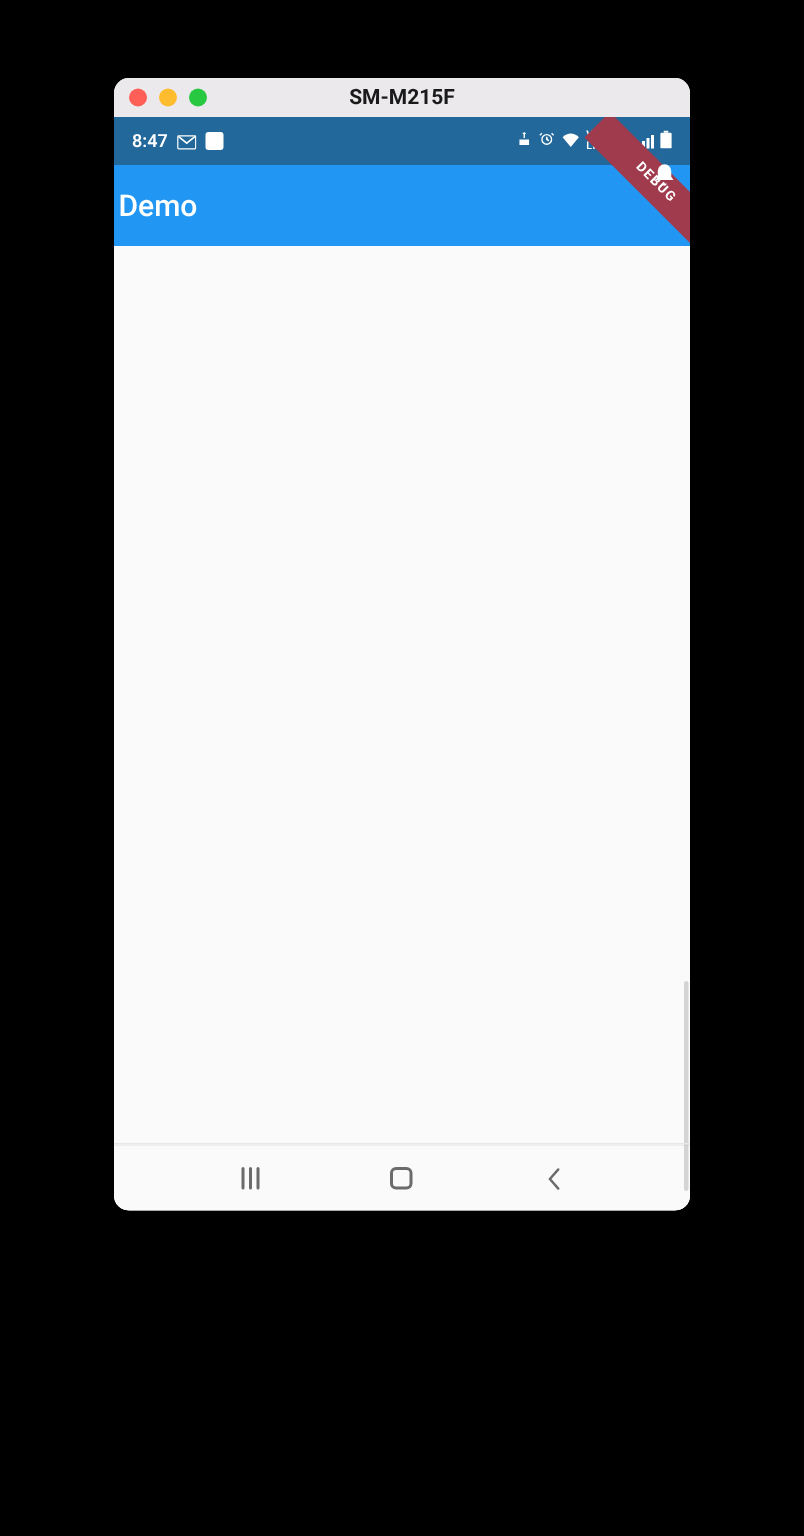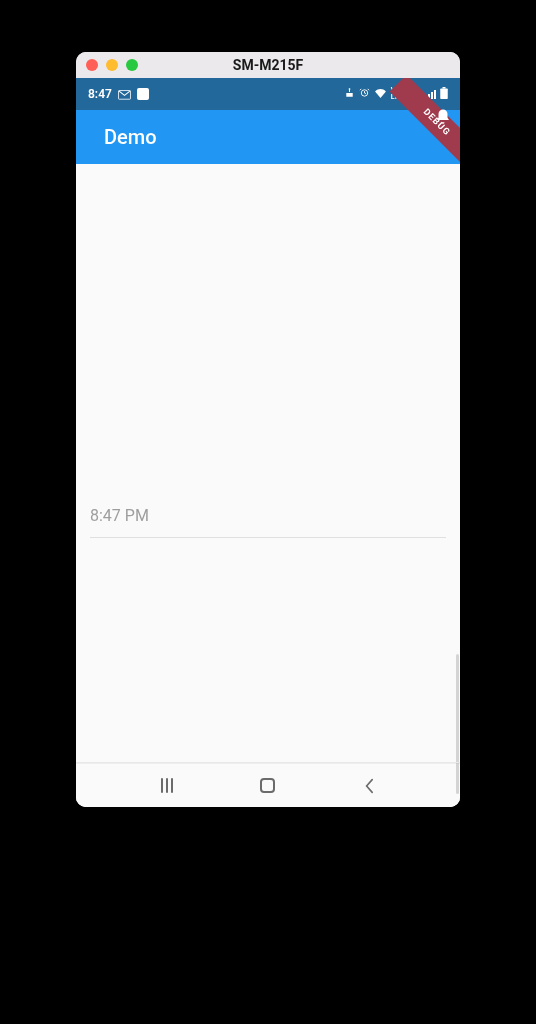--- a/index.html
+++ b/index.html
@@ -112,21 +112,21 @@
     .signal-bars span:nth-child(1){height:3px}
     .signal-bars span:nth-child(2){height:5px}
     .signal-bars span:nth-child(3){height:7px}
     .signal-bars span:nth-child(4){height:9px}
     .app-bar {
       height: 54px;
       background: #2196f3;
       color: #fff;
       display: flex;
       align-items: center;
-      padding: 0 28px;
+      padding: 0 3px;
       font-size: 20px;
       font-weight: 500;
     }
     .debug-banner {
       position: absolute;
       top: 32px;
       right: -32px;
       width: 110px;
       height: 24px;
       background: #a03a4d;
@@ -290,24 +290,20 @@
         </svg>
     </div>
 
     <div class="app-bar">
       <span>Demo</span>
     </div>
 
     <div class="debug-banner">DEBUG</div>
 
     <div class="content-area">
-      <div class="time-row">
-        <div class="time-label">8:47 PM</div>
-        <div class="divider"></div>
-      </div>
       <div class="scroll-indicator"></div>
       <div class="bottom-divider"></div>
     </div>
 
     <div class="nav-bar">
       <div class="nav-btn">
         <div class="nav-recents">
             <span></span>
             <span></span>
             <span></span>

